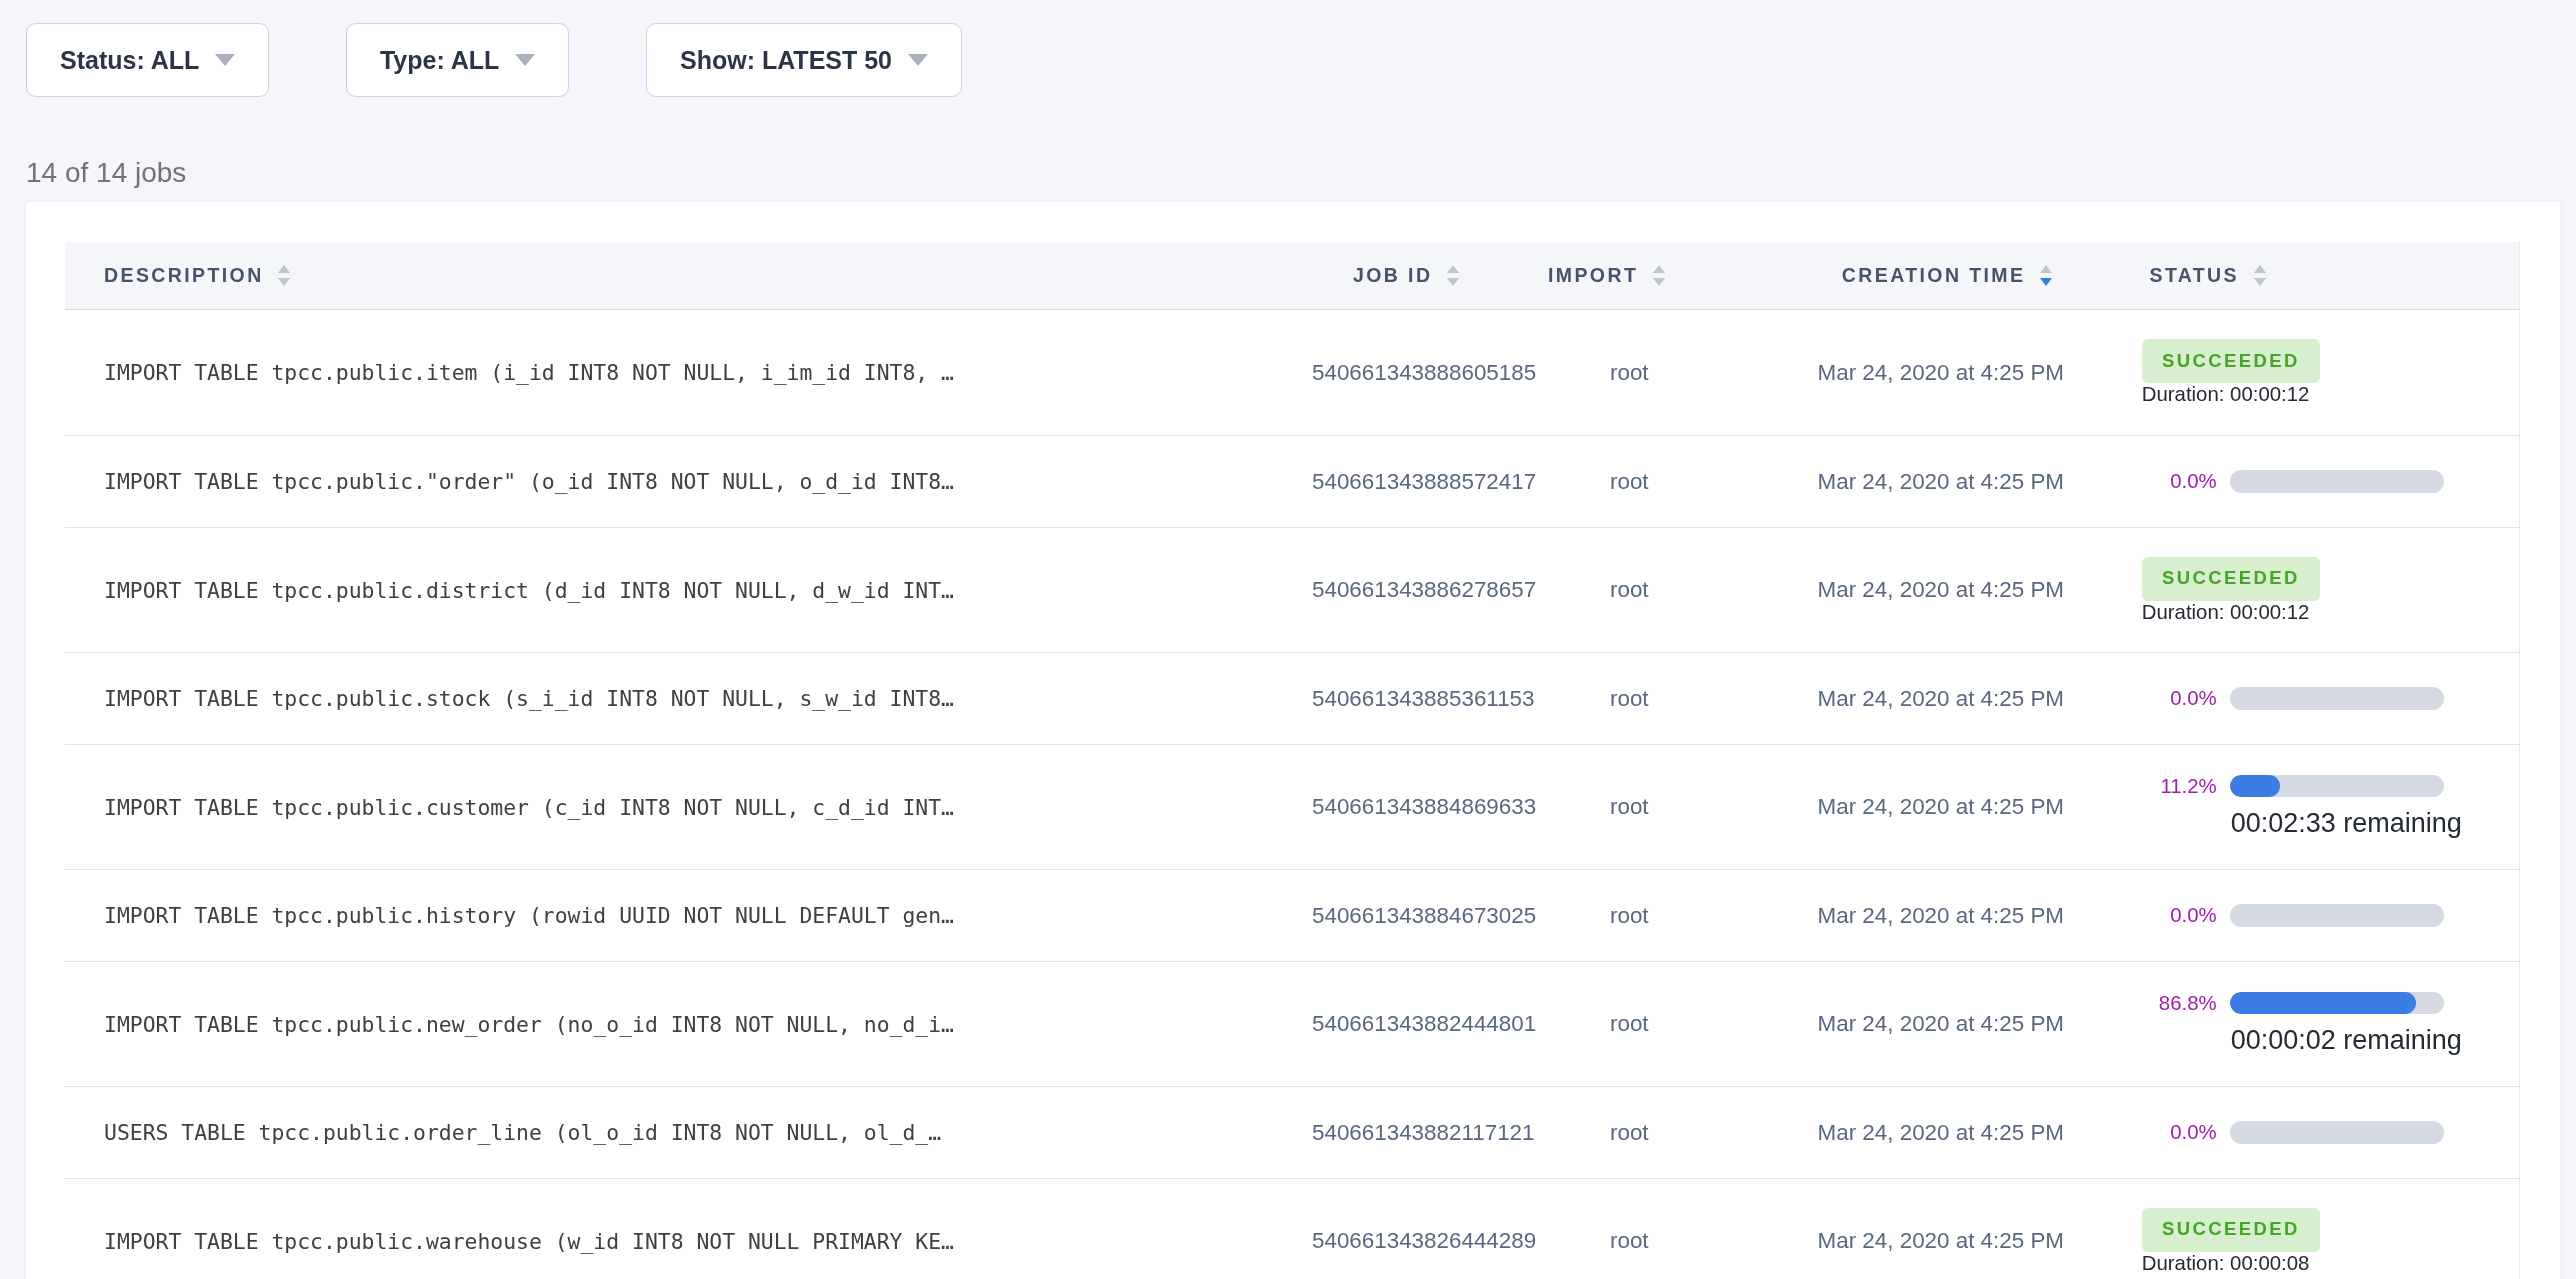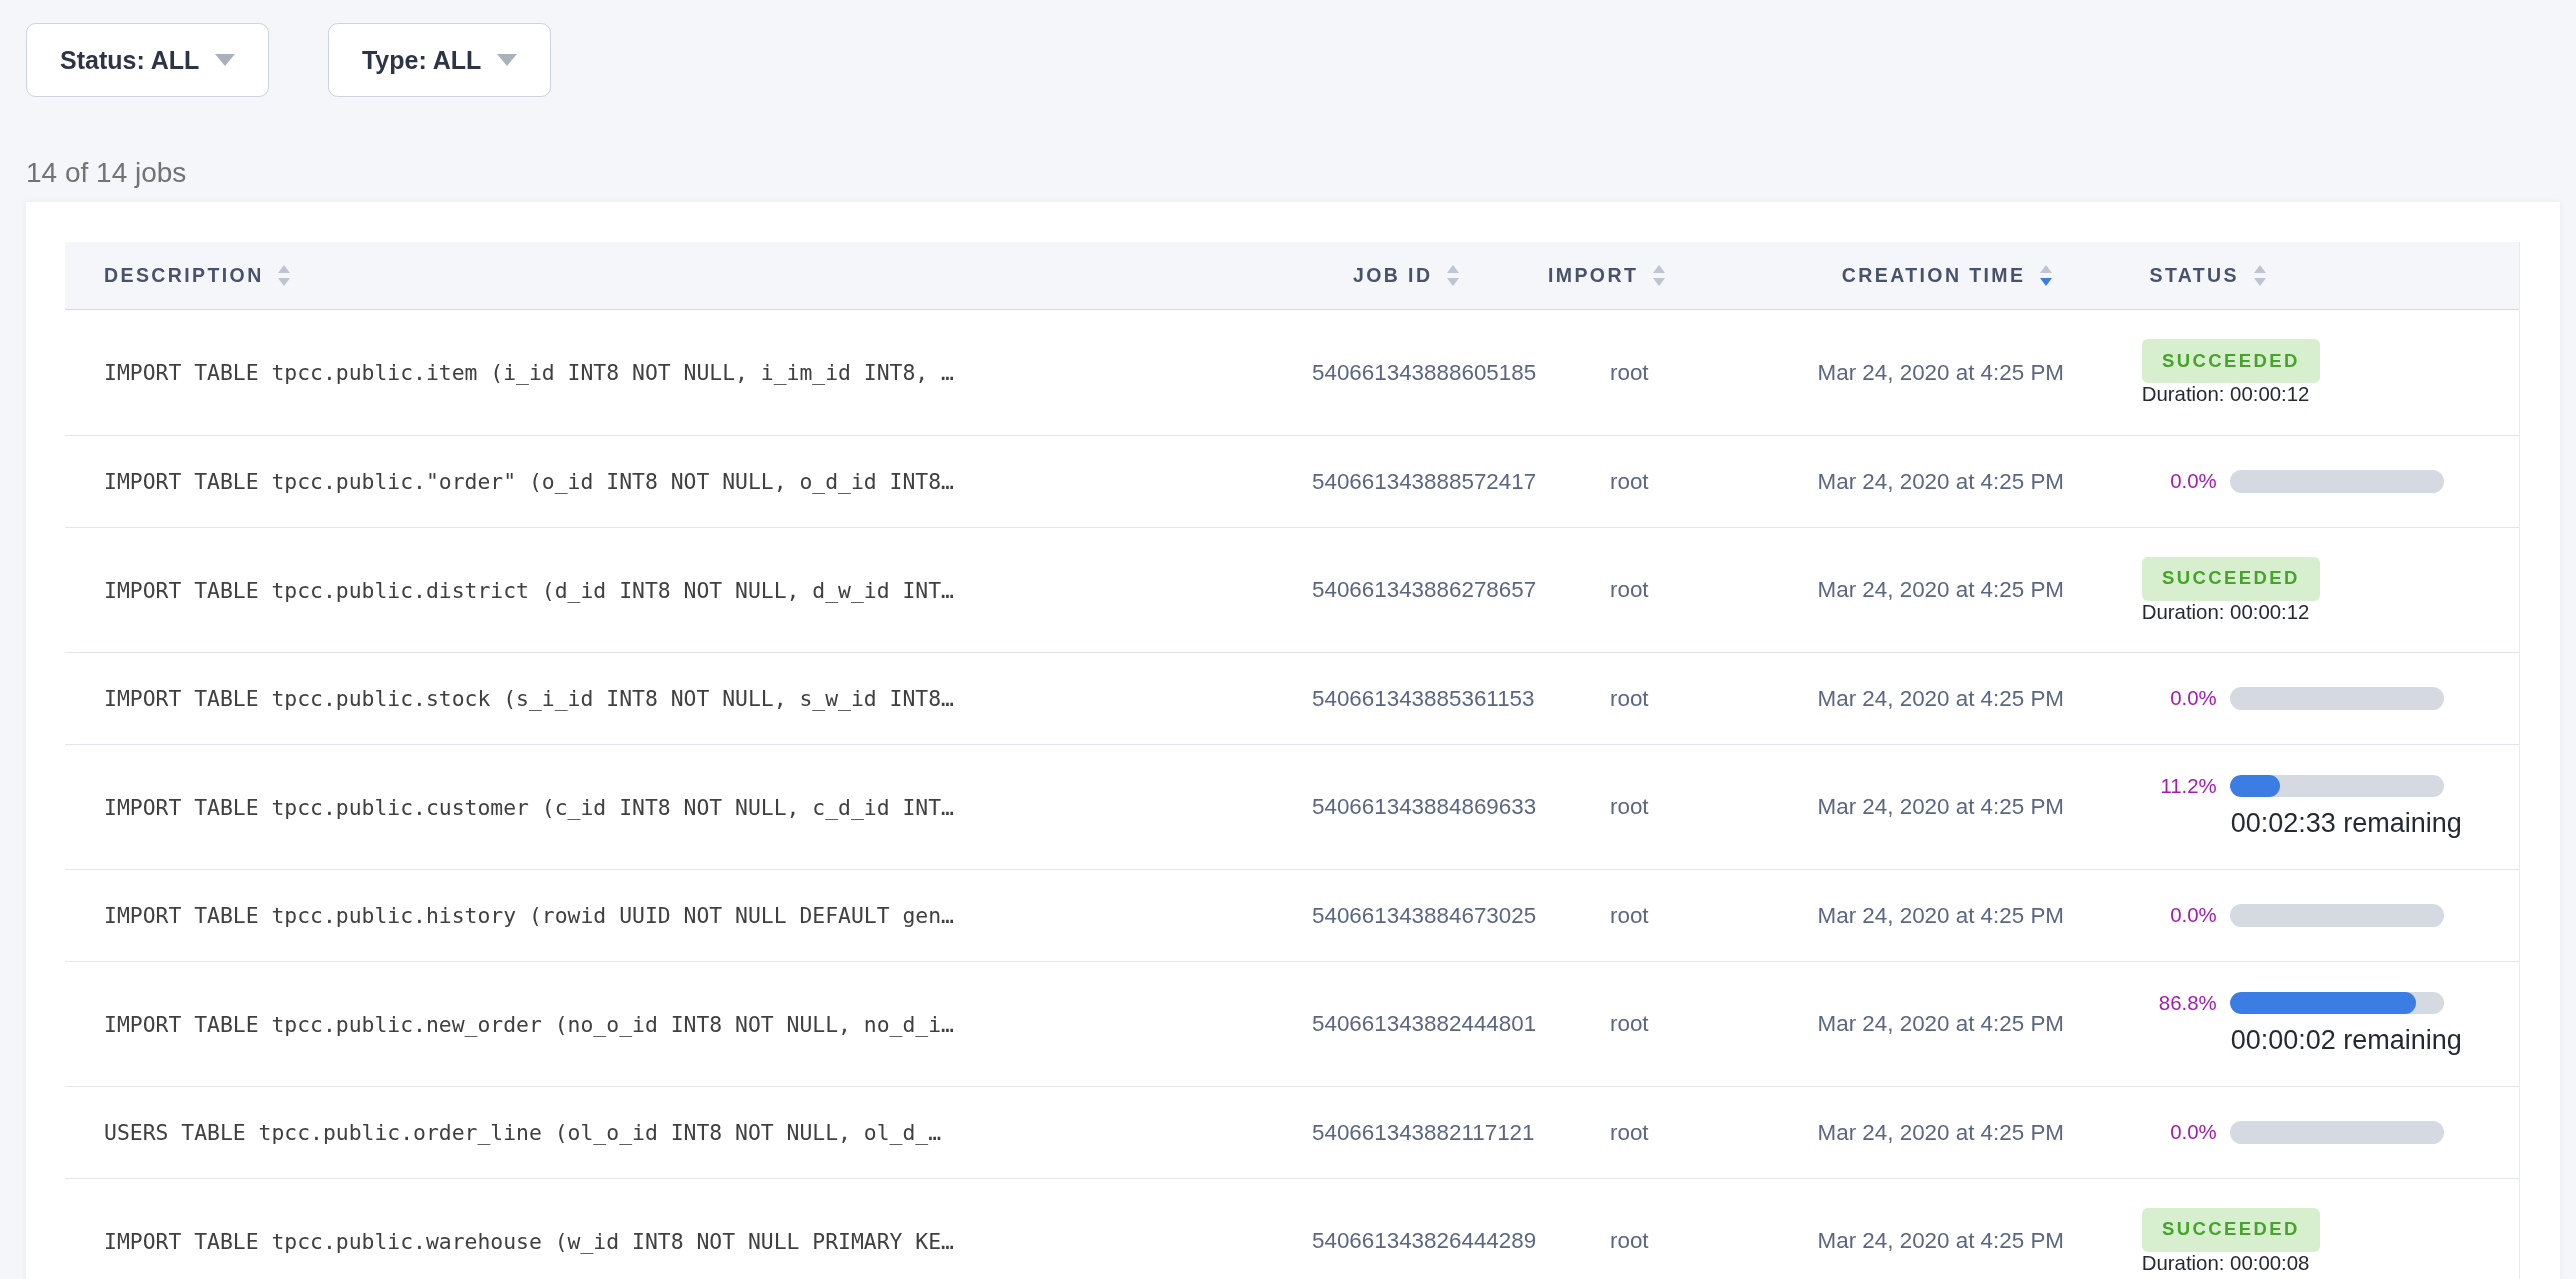--- a/index.html
+++ b/index.html
@@ -1,21 +1,21 @@
 <!DOCTYPE html>
 <html style="--accent: #3b7de2; --success-green: #47a42a; --success-bg: #d7efcf; --track: #d5d9e2; --page-bg: #f4f6fa;"><head>
 <meta charset="utf-8">
 <style>
   * { margin:0; padding:0; box-sizing:border-box; }
   html,body { width:2576px; height:1279px; overflow:hidden;
     background:var(--page-bg,#f4f6fa);
     font-family:"Liberation Sans", sans-serif; }
 
   
-  .filter-bar { padding:23.4px 0 0 26px; display:flex; gap:59px; }
+  .filter-bar { padding:23.4px 0 0 26px; display:flex; gap:77px; }
   .filter-btn { display:inline-flex; align-items:center; gap:15.6px;
     height:74px; padding:0 33px; background:#ffffff;
     border:1.9px solid #ccd2de; border-radius:9.7px;
     font-size:25px; font-weight:700; color:#2c3547; cursor:pointer; }
   .caret { width:0; height:0; border-left:10.7px solid transparent;
     border-right:10.7px solid transparent; border-top:12.7px solid #aab1bd; }
 
   
   .summary { margin:60px 0 0 26px; font-size:28px; color:#737373; }
 
@@ -78,20 +78,24 @@
 
 <div class="filter-bar">
   <button class="filter-btn">
     <span>Status: ALL</span>
     <span class="caret"></span>
   </button>
   <button class="filter-btn">
     <span>Type: ALL</span>
     <span class="caret"></span>
   </button>
+  <button class="filter-btn">
+    <span>Show: LATEST 50</span>
+    <span class="caret"></span>
+  </button>
 </div>
 
 <div class="summary">14 of 14 jobs</div>
 
 <div class="card">
   <div class="jobs-table">
     <div class="thead">
       <div class="th th-desc">
         <span>DESCRIPTION</span>
         <span class="sort">

